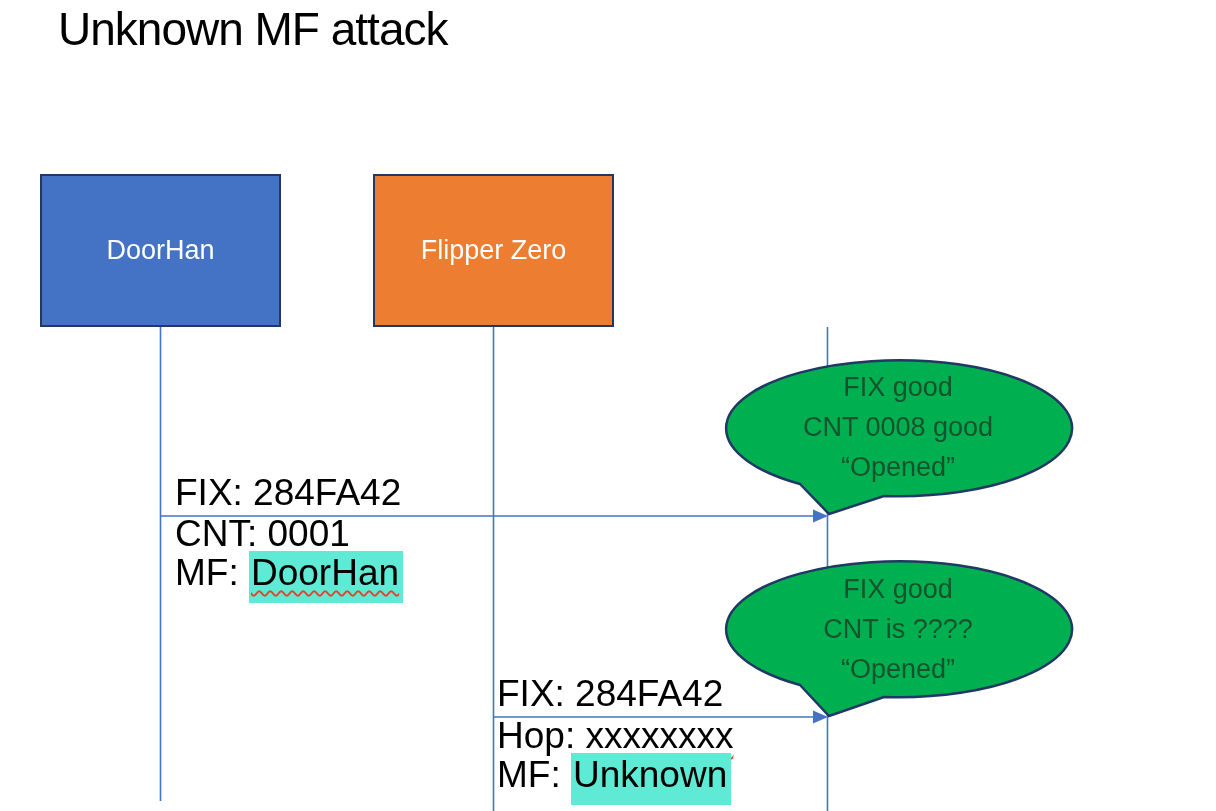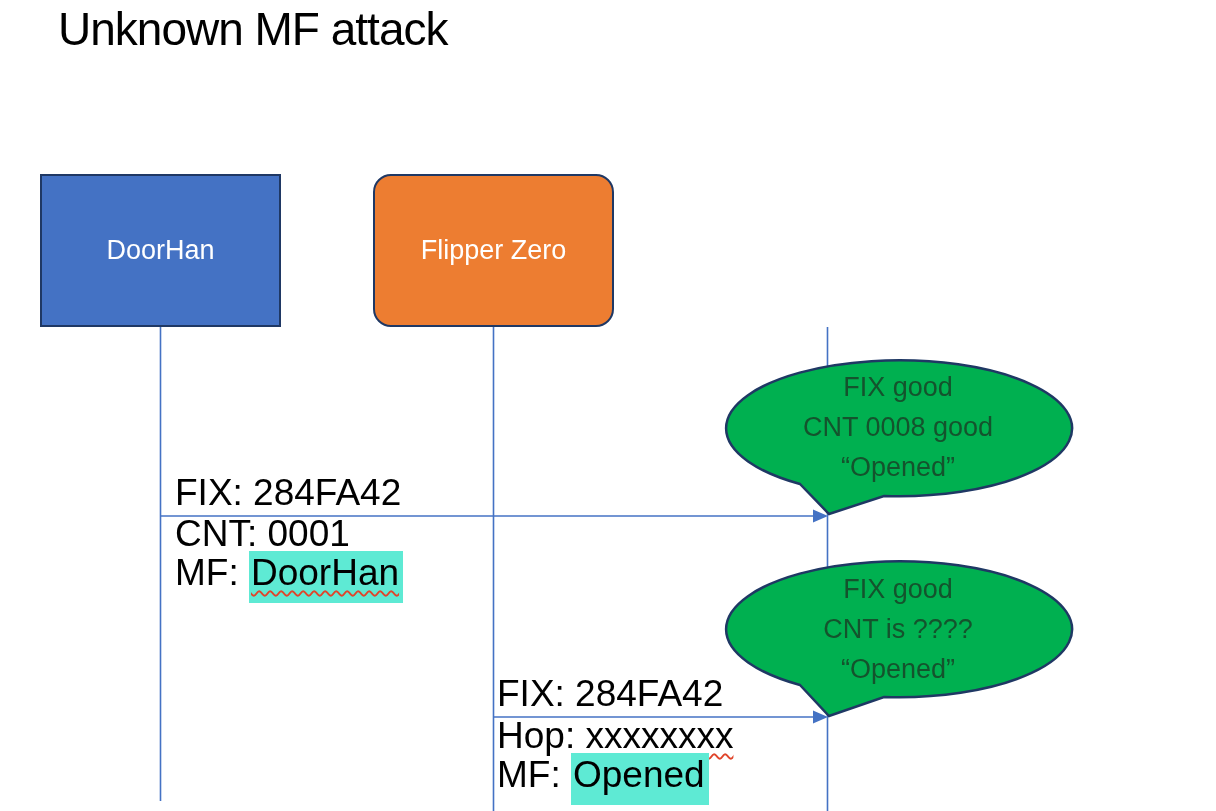--- a/index.html
+++ b/index.html
@@ -24,21 +24,21 @@
     position:absolute;
     top:174px;
     width:241px;height:153px;
     box-sizing:border-box;
     border:2.5px solid #1F3864;
     display:flex;align-items:center;justify-content:center;
     color:#ffffff;
     font-size:27px;
   }
   .actor-remote{left:40px;background:#4472C4;}
-  .actor-flipper{left:373px;background:#ED7D31;border-radius:18px;}
+  .actor-flipper{left:373px;background:#ED7D31;}
   .actor-receiver{left:707px;background:#00B050;}
   .overlay{
     position:absolute;left:0;top:0;width:1216px;height:811px;
   }
   .lifeline{stroke:#4472C4;stroke-width:1.6;}
   .msg-line{stroke:#4472C4;stroke-width:1.6;}
   .msg-head{fill:#4472C4;}
   .callout-shape{fill:#00B050;stroke:#1F3864;stroke-width:2.5;}
   .msg-label{
     position:absolute;
@@ -110,21 +110,21 @@
     <span>MF: </span><span class="hl squiggle">DoorHan</span>
   </div>
 
   <div class="msg-label" style="left:497px;top:678px;">
     <span>FIX: 284FA42</span>
   </div>
   <div class="msg-label" style="left:497px;top:720px;">
     <span>Hop: </span><span class="squiggle">xxxxxxxx</span>
   </div>
   <div class="msg-label" style="left:497px;top:759px;">
-    <span>MF: </span><span class="hl">Opened</span>
+    <span>MF: </span><span class="hl">Unknown</span>
   </div>
 
   <div class="callout-text callout-text-1">
     <div>FIX good</div>
     <div>CNT 0008 good</div>
     <div>“Opened”</div>
   </div>
   <div class="callout-text callout-text-2">
     <div>FIX good</div>
     <div>CNT is ????</div>

